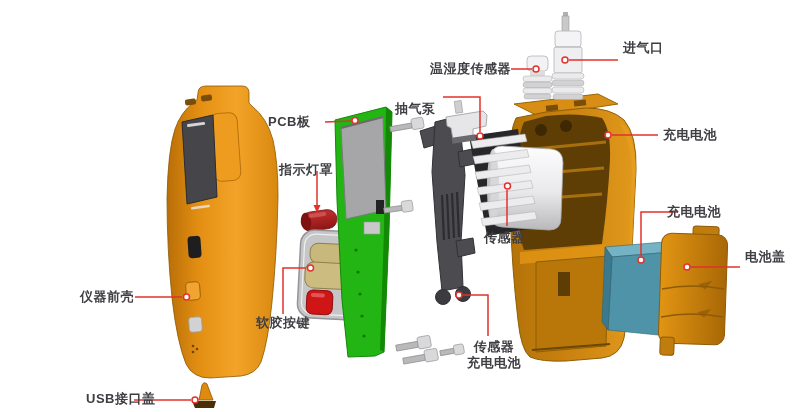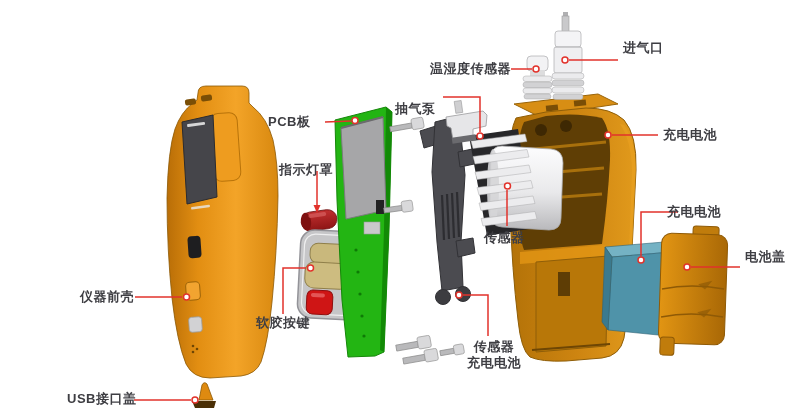--- a/index.html
+++ b/index.html
@@ -241,21 +241,21 @@
 </svg>
 
   <div class="lbl" style="left:384px;top:61px">温湿度传感器</div>
   <div class="lbl" style="left:577px;top:40px">进气口</div>
   <div class="lbl" style="left:349px;top:101px">抽气泵</div>
   <div class="lbl" style="left:222px;top:114px">PCB板</div>
   <div class="lbl" style="left:617px;top:127px">充电电池</div>
   <div class="lbl" style="left:233px;top:162px">指示灯罩</div>
   <div class="lbl" style="left:34px;top:289px">仪器前壳</div>
   <div class="lbl" style="left:210px;top:315px">软胶按键</div>
-  <div class="lbl" style="left:21px;top:391px">USB接口盖</div>
+  <div class="lbl" style="left:40px;top:391px">USB接口盖</div>
   <div class="lbl" style="left:438px;top:230px">传感器</div>
   <div class="lbl lbl-center" style="left:413px;top:339px;width:70px">
     <span>传感器</span>
     <span>充电电池</span>
   </div>
   <div class="lbl" style="left:621px;top:204px">充电电池</div>
   <div class="lbl" style="left:699px;top:249px">电池盖</div>
 
 </div>
 

